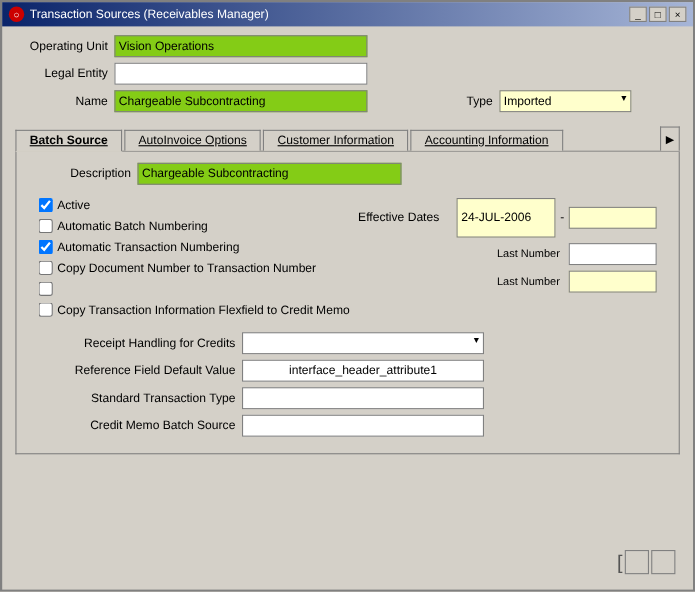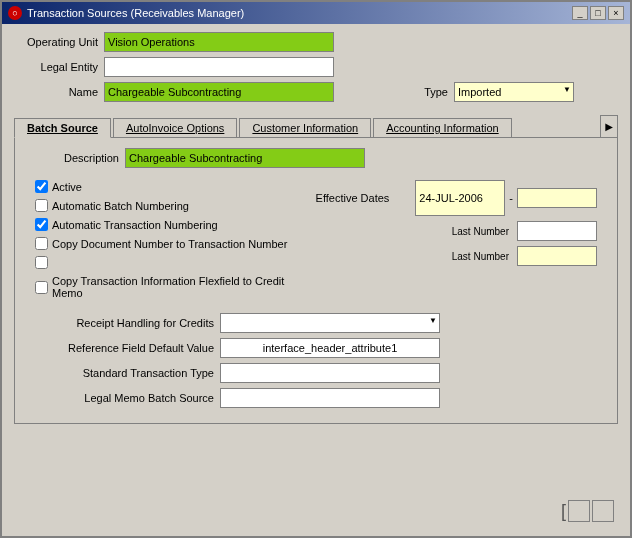--- a/index.html
+++ b/index.html
@@ -184,21 +184,21 @@
       align-items: flex-end;
       gap: 5px;
     }
     .date-row {
       display: flex;
       align-items: center;
       gap: 4px;
     }
     .date-label {
       font-size: 11px;
-      margin-right: 22px;
+      margin-right: 12px;
     }
     .date-input {
       height: 36px;
       width: 90px;
       border: 1px solid #808080;
       background: #ffffcc;
       font-size: 11px;
       padding: 1px 3px;
     }
     .date-sep {
@@ -416,21 +416,21 @@
             <span class="field-label">Reference Field Default Value</span>
             <input class="field-input" type="text" value="interface_header_attribute1" style="">
           </div>
 
           <div class="field-row">
             <span class="field-label">Standard Transaction Type</span>
             <input class="field-input" type="text" value="" style="">
           </div>
 
           <div class="field-row">
-            <span class="field-label">Legal Memo Batch Source</span>
+            <span class="field-label">Credit Memo Batch Source</span>
             <input class="field-input" type="text" value="" style="">
           </div>
         </div>
       </div>
 
       <div style="position:absolute; right:4px; bottom:6px; display:flex; align-items:center; gap:2px;">
         <span class="bracket">[</span>
         <div class="action-btn"></div>
         <div class="action-btn"></div>
       </div>

